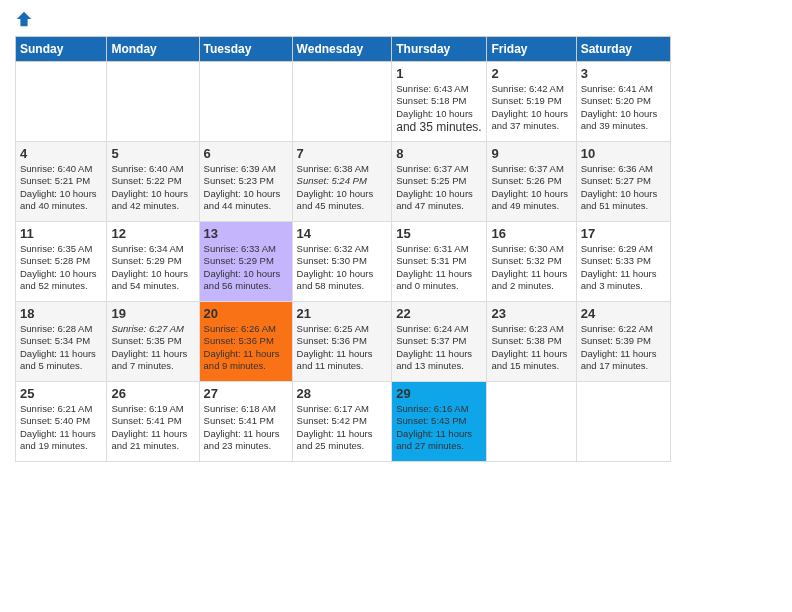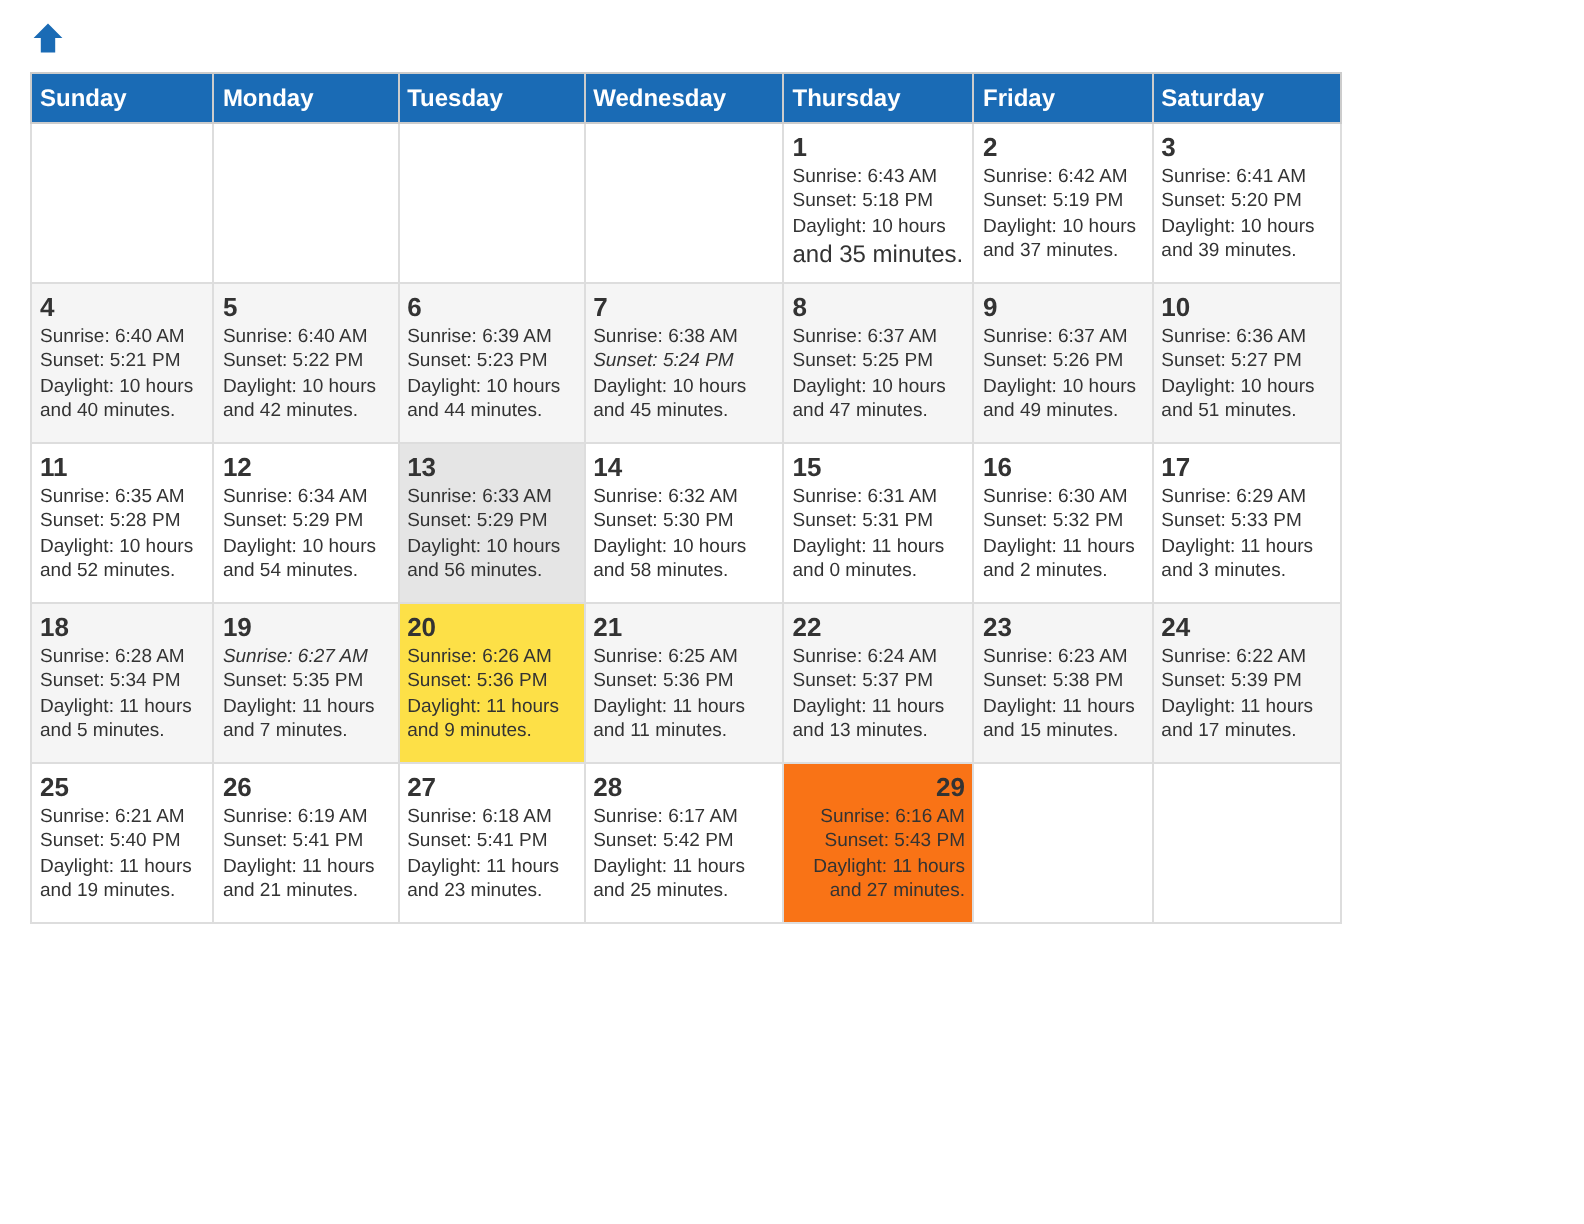--- a/index.html
+++ b/index.html
@@ -149,21 +149,21 @@
             <div style="font-size: 9.5px; line-height: 1.3;">Daylight: 10 hours</div>
             <div style="font-size: 9.5px; line-height: 1.3;">and 52 minutes.</div>
           </td>
           <td style="background-color: rgb(255, 255, 255);">
             <span class="day-num">12</span>
             <div style="font-size: 9.5px; line-height: 1.3;">Sunrise: 6:34 AM</div>
             <div style="font-size: 9.5px; line-height: 1.3;">Sunset: 5:29 PM</div>
             <div style="font-size: 9.5px; line-height: 1.3;">Daylight: 10 hours</div>
             <div style="font-size: 9.5px; line-height: 1.3;">and 54 minutes.</div>
           </td>
-          <td style="background-color: #e5e5e5;">
+          <td style="background-color: #c4b5fd;">
             <span class="day-num">13</span>
             <div style="font-size: 9.5px; line-height: 1.3;">Sunrise: 6:33 AM</div>
             <div style="font-size: 9.5px; line-height: 1.3;">Sunset: 5:29 PM</div>
             <div style="font-size: 9.5px; line-height: 1.3;">Daylight: 10 hours</div>
             <div style="font-size: 9.5px; line-height: 1.3;">and 56 minutes.</div>
           </td>
           <td style="background-color: rgb(255, 255, 255);">
             <span class="day-num">14</span>
             <div style="font-size: 9.5px; line-height: 1.3;">Sunrise: 6:32 AM</div>
             <div style="font-size: 9.5px; line-height: 1.3;">Sunset: 5:30 PM</div>
@@ -200,21 +200,21 @@
             <div style="font-size: 9.5px; line-height: 1.3;">Daylight: 11 hours</div>
             <div style="font-size: 9.5px; line-height: 1.3;">and 5 minutes.</div>
           </td>
           <td style="background-color: rgb(245, 245, 245);">
             <span class="day-num">19</span>
             <div style="font-size: 9.5px; line-height: 1.3; font-style: italic;">Sunrise: 6:27 AM</div>
             <div style="font-size: 9.5px; line-height: 1.3;">Sunset: 5:35 PM</div>
             <div style="font-size: 9.5px; line-height: 1.3;">Daylight: 11 hours</div>
             <div style="font-size: 9.5px; line-height: 1.3;">and 7 minutes.</div>
           </td>
-          <td style="background-color: #fde047;">
+          <td style="background-color: #f97316;">
             <span class="day-num">20</span>
             <div style="font-size: 9.5px; line-height: 1.3;">Sunrise: 6:26 AM</div>
             <div style="font-size: 9.5px; line-height: 1.3;">Sunset: 5:36 PM</div>
             <div style="font-size: 9.5px; line-height: 1.3;">Daylight: 11 hours</div>
             <div style="font-size: 9.5px; line-height: 1.3;">and 9 minutes.</div>
           </td>
           <td style="background-color: rgb(245, 245, 245);">
             <span class="day-num">21</span>
             <div style="font-size: 9.5px; line-height: 1.3;">Sunrise: 6:25 AM</div>
             <div style="font-size: 9.5px; line-height: 1.3;">Sunset: 5:36 PM</div>
@@ -265,21 +265,21 @@
             <div style="font-size: 9.5px; line-height: 1.3;">Daylight: 11 hours</div>
             <div style="font-size: 9.5px; line-height: 1.3;">and 23 minutes.</div>
           </td>
           <td style="background-color: rgb(255, 255, 255);">
             <span class="day-num">28</span>
             <div style="font-size: 9.5px; line-height: 1.3;">Sunrise: 6:17 AM</div>
             <div style="font-size: 9.5px; line-height: 1.3;">Sunset: 5:42 PM</div>
             <div style="font-size: 9.5px; line-height: 1.3;">Daylight: 11 hours</div>
             <div style="font-size: 9.5px; line-height: 1.3;">and 25 minutes.</div>
           </td>
-          <td style="background-color: #f97316; text-align: right;">
+          <td style="background-color: #0ea5e9;">
             <span class="day-num">29</span>
             <div style="font-size: 9.5px; line-height: 1.3;">Sunrise: 6:16 AM</div>
             <div style="font-size: 9.5px; line-height: 1.3;">Sunset: 5:43 PM</div>
             <div style="font-size: 9.5px; line-height: 1.3;">Daylight: 11 hours</div>
             <div style="font-size: 9.5px; line-height: 1.3;">and 27 minutes.</div>
           </td>
           <td class="empty" style="background-color: rgb(255, 255, 255);"></td>
           <td class="empty" style="background-color: rgb(255, 255, 255);"></td>
         </tr>
       </tbody>

